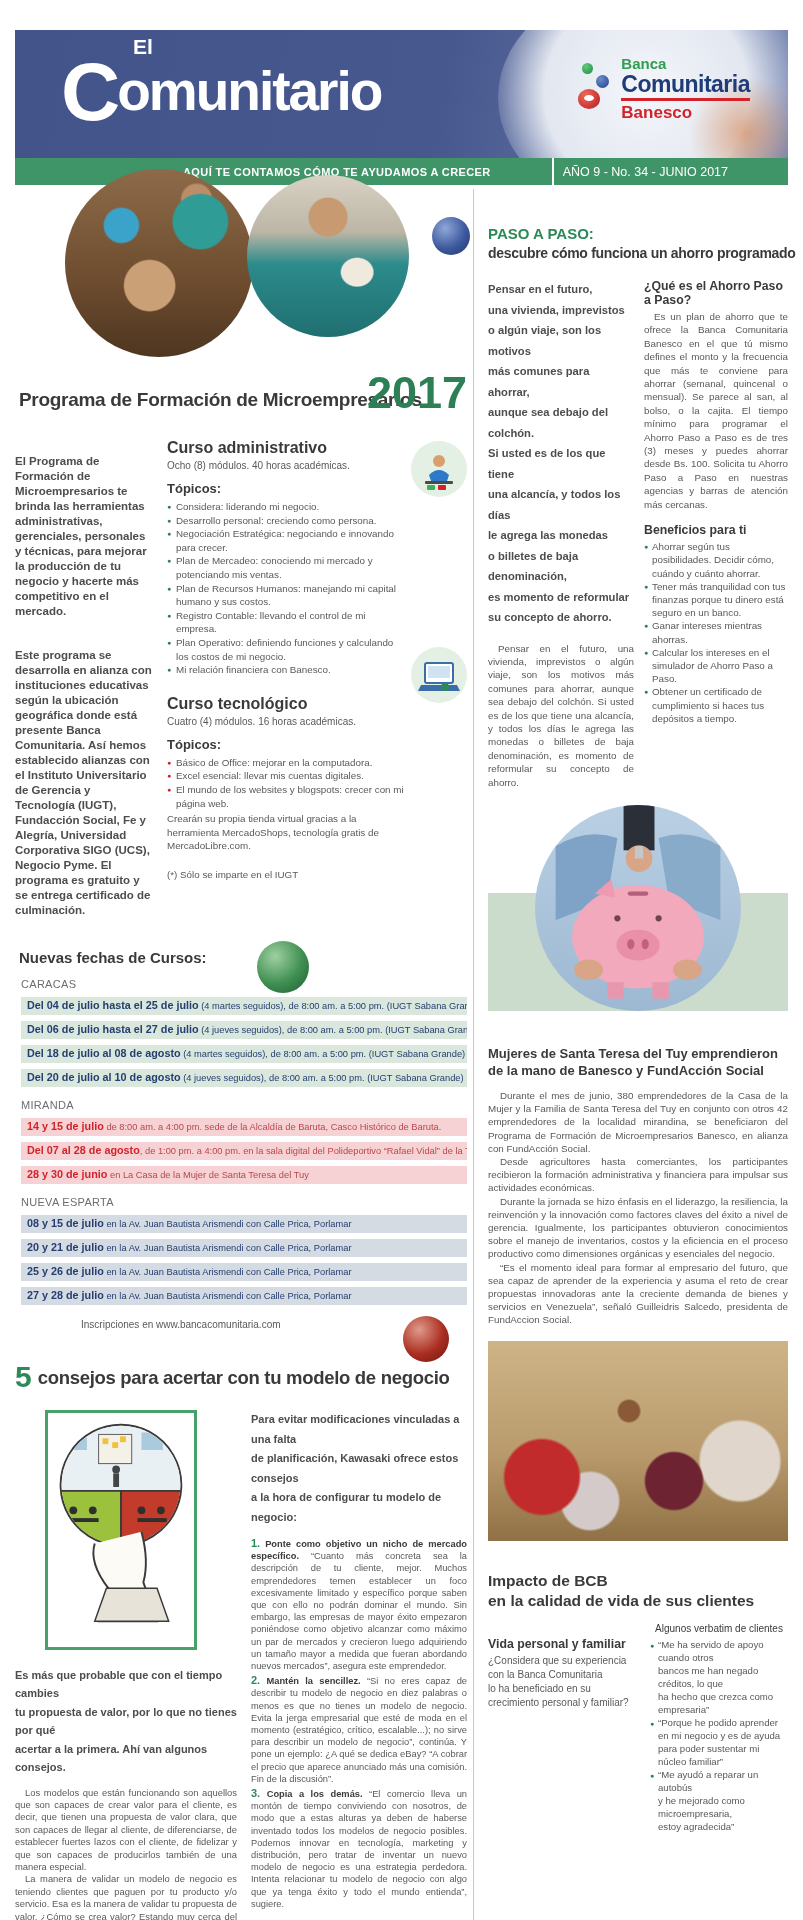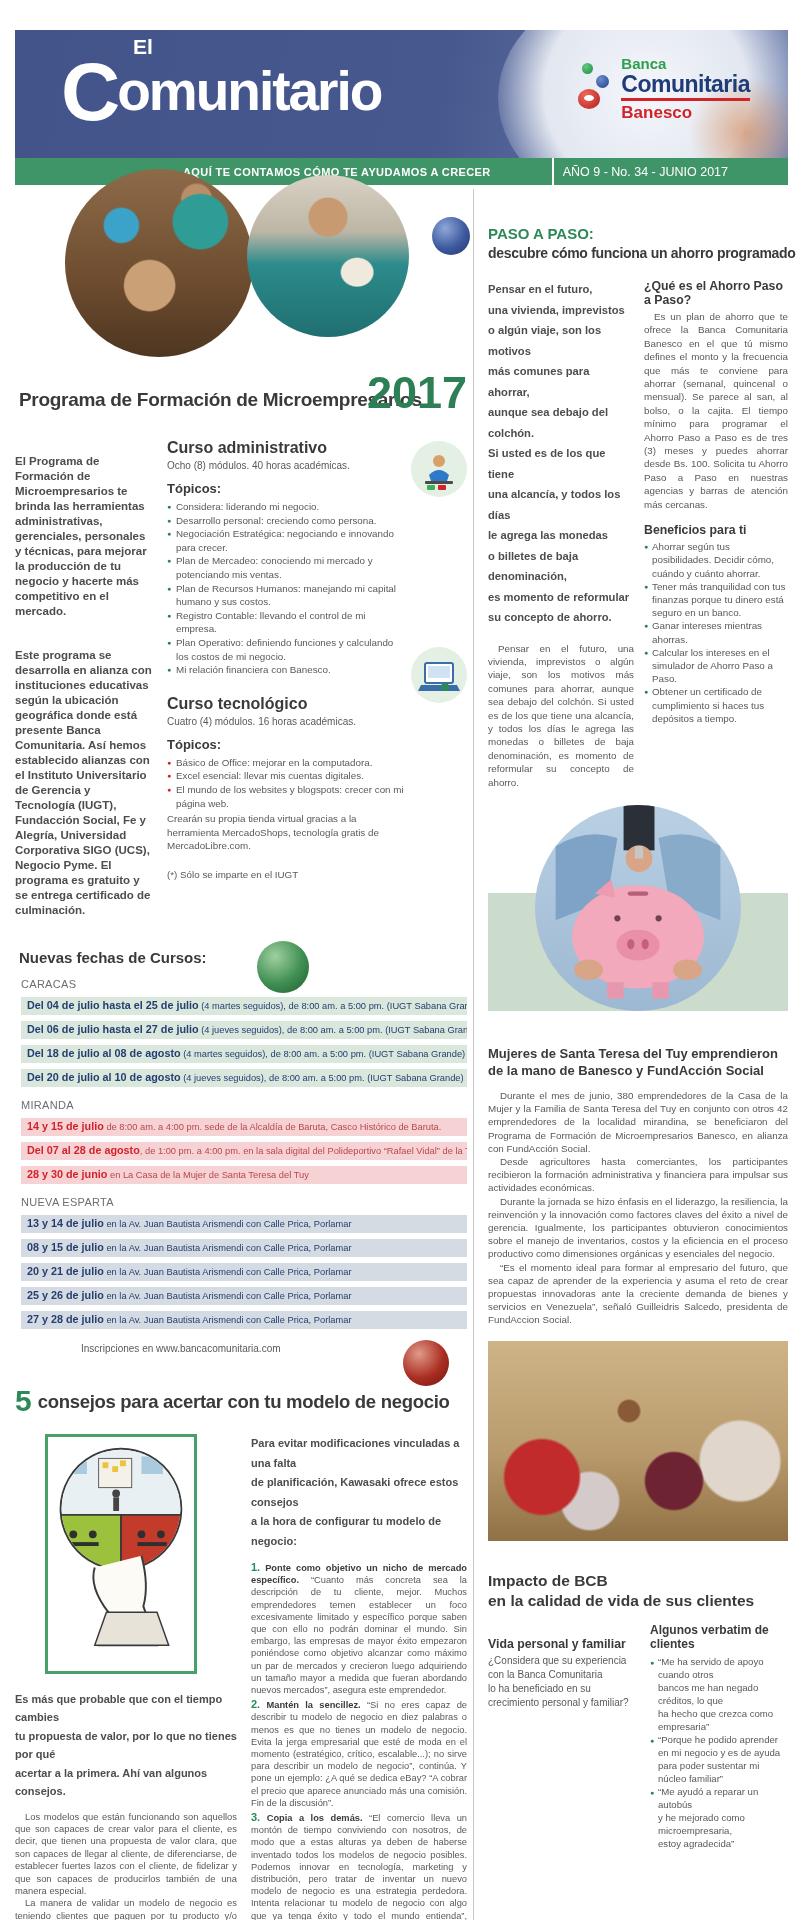--- a/index.html
+++ b/index.html
@@ -154,21 +154,21 @@
       radial-gradient(circle at 84% 60%, #e0d6cc 0 14%, rgba(224,214,204,0) 15%),
       linear-gradient(180deg,#cdb487 0%,#b99b6d 55%,#8f7145 100%); }
 
   
   .imp-title { font-size:15.5px; font-weight:bold; color:#3a3a3a; line-height:20px; white-space:pre-line; margin:30px 0 12px; }
   .imp-cols { display:flex; }
   .imp-c1 { width:152px; flex:none; }
   .imp-c2 { flex:1; padding-left:10px; min-width:0; }
   .imp-p { font-size:10px; line-height:14px; color:#58595b; white-space:pre-line; }
   .vida-title { font-size:12.3px; font-weight:bold; color:#3a3a3a; margin:14px 0 3px; }
-  .verb-title { font-size:12px; font-weight:bold; color:#3a3a3a; margin-bottom:4px; }
+  .verb-title { font-size:10px; font-weight:normal; color:#3a3a3a; margin-bottom:4px;text-align:center; }
   .verb { font-size:9.6px; line-height:13px; color:#58595b; padding-left:8px; position:relative; white-space:pre-line; }
   .verb::before { content:"●"; position:absolute; left:0; top:1px; font-size:7px; color:#2d7f55; }
 </style>
 </head>
 <body>
 
 <div class="page">
 
   <header class="masthead">
     <div class="mast-blue">
@@ -273,21 +273,20 @@
         <div class="frow green"><b>Del 06 de julio hasta el 27 de julio</b><span> (4 jueves seguidos), de 8:00 am. a 5:00 pm. (IUGT Sabana Grande)</span></div>
         <div class="frow green"><b>Del 18 de julio al 08 de agosto</b><span> (4 martes seguidos), de 8:00 am. a 5:00 pm. (IUGT Sabana Grande)</span></div>
         <div class="frow green"><b>Del 20 de julio al 10 de agosto</b><span> (4 jueves seguidos), de 8:00 am. a 5:00 pm. (IUGT Sabana Grande)</span></div>
 
         <div class="city">MIRANDA</div>
         <div class="frow pink"><b>14 y 15 de julio</b><span> de 8:00 am. a 4:00 pm. sede de la Alcaldía de Baruta, Casco Histórico de Baruta.</span></div>
         <div class="frow pink"><b>Del 07 al 28 de agosto</b><span>, de 1:00 pm. a 4:00 pm. en la sala digital del Polideportivo “Rafael Vidal” de la Trinidad</span></div>
         <div class="frow pink"><b>28 y 30 de junio</b><span> en La Casa de la Mujer de Santa Teresa del Tuy</span></div>
 
         <div class="city">NUEVA ESPARTA</div>
-        <div class="frow gray"><b>13 y 14 de julio</b><span> en la Av. Juan Bautista Arismendi con Calle Prica, Porlamar</span></div>
         <div class="frow gray"><b>08 y 15 de julio</b><span> en la Av. Juan Bautista Arismendi con Calle Prica, Porlamar</span></div>
         <div class="frow gray"><b>20 y 21 de julio</b><span> en la Av. Juan Bautista Arismendi con Calle Prica, Porlamar</span></div>
         <div class="frow gray"><b>25 y 26 de julio</b><span> en la Av. Juan Bautista Arismendi con Calle Prica, Porlamar</span></div>
         <div class="frow gray"><b>27 y 28 de julio</b><span> en la Av. Juan Bautista Arismendi con Calle Prica, Porlamar</span></div>
 
         <div class="inscripcion">
           <span>Inscripciones en </span><span class="url">www.bancacomunitaria.com</span>
         </div>
       </div>
 

